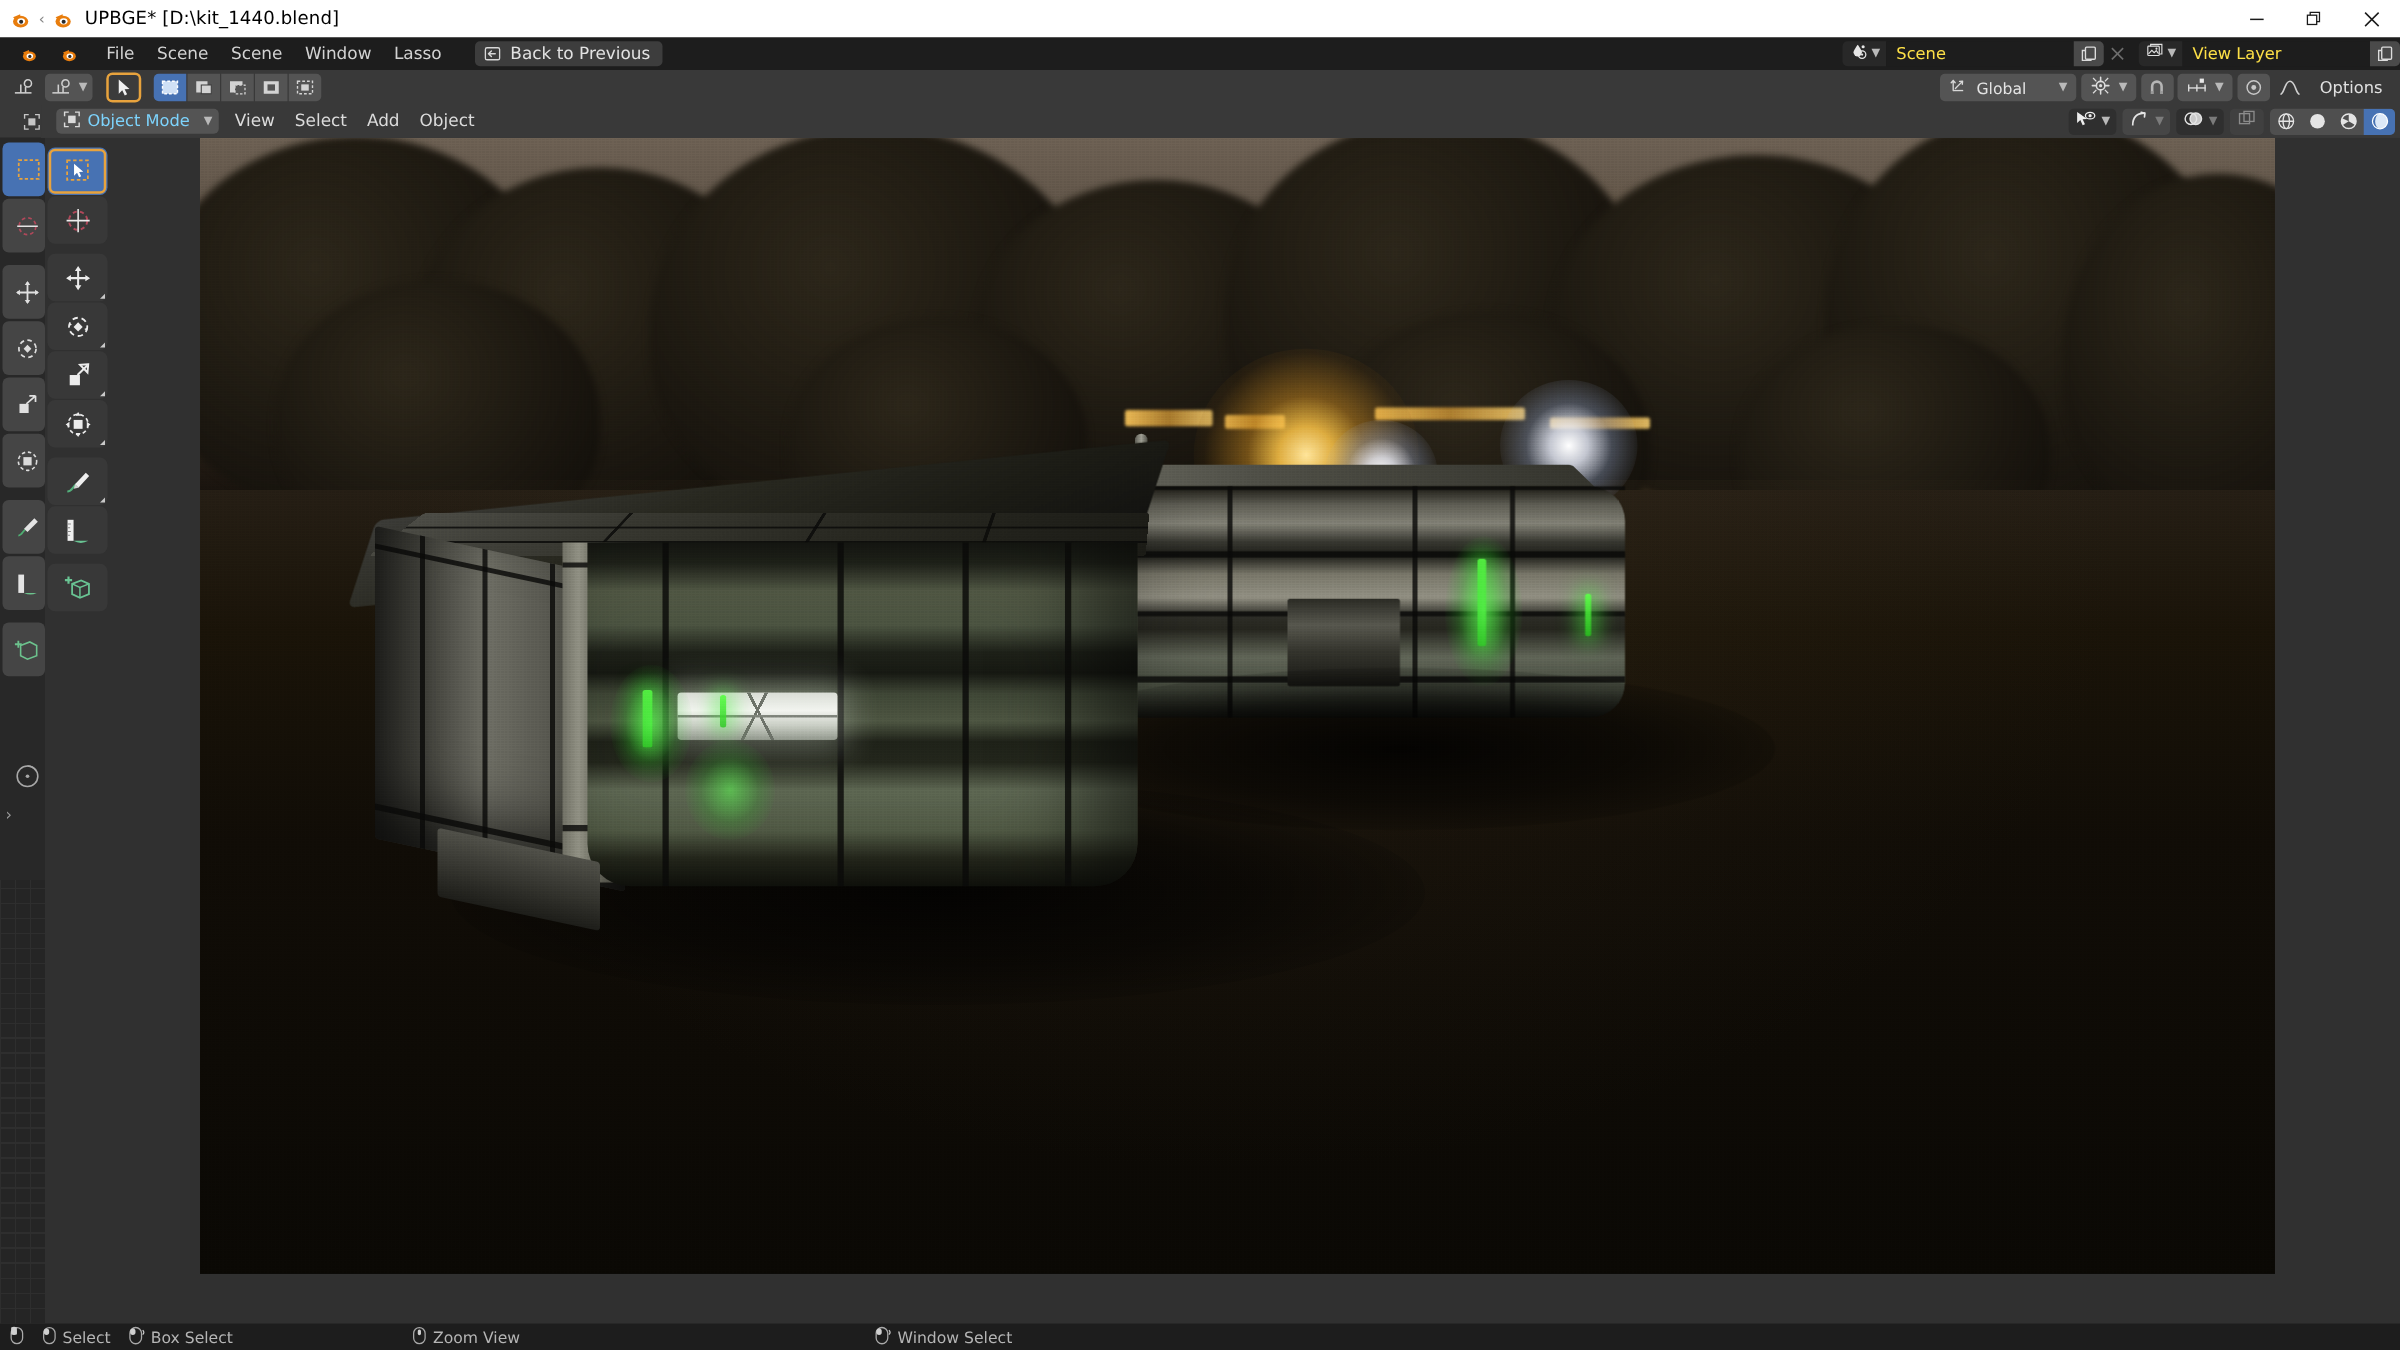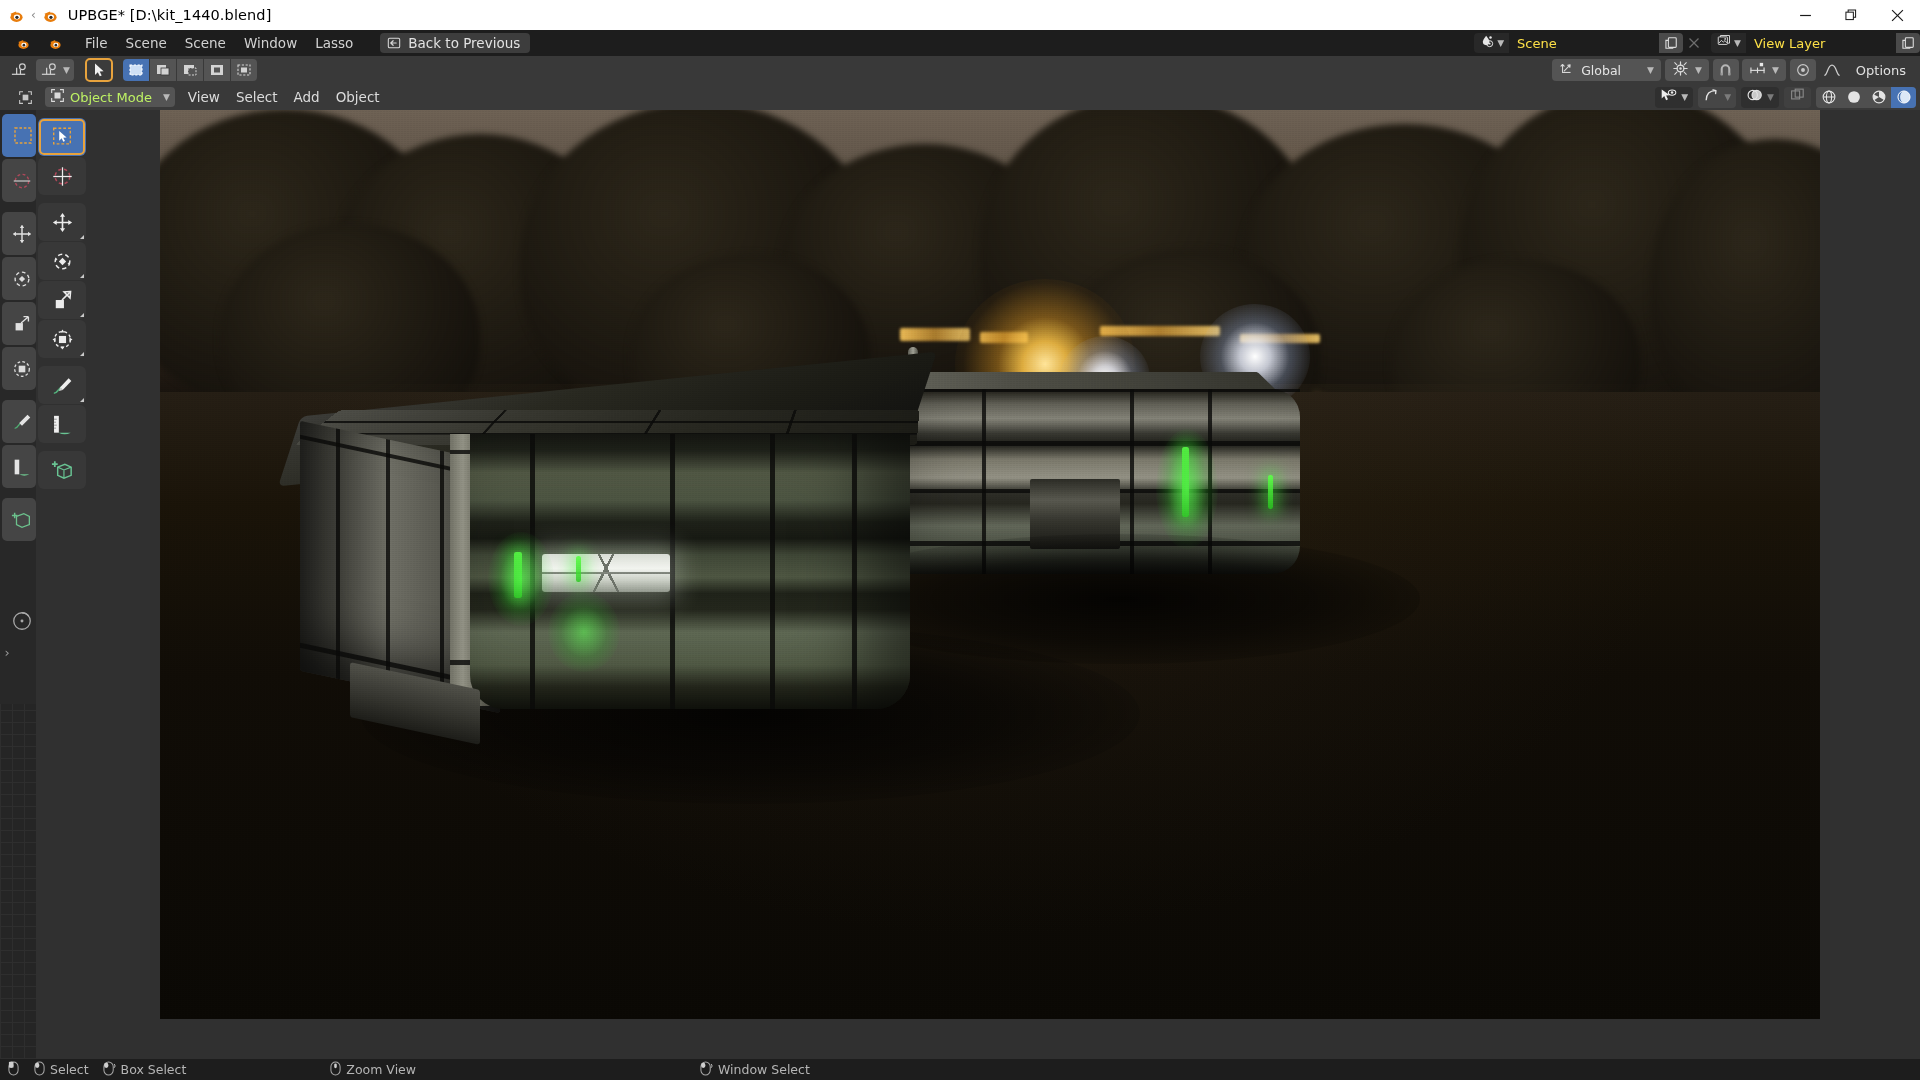--- a/index.html
+++ b/index.html
@@ -292,21 +292,21 @@
     display:flex; align-items:center; padding-left:6px; z-index: 30;
   }
   .vp-hdr-bg {
     position:absolute; left:0; top:0; width:1887px; height:26px;
     background:#393939; z-index:-1;
   }
   .mode-dd {
     height:20px; background:#545454; border-radius:4px;
     display:flex; align-items:center; gap:5px; padding:0 5px 0 5px; cursor:pointer;
   }
-  .mode-dd .lbl { font-size:13px; color:#bef264; }
+  .mode-dd .lbl { font-size:13px; color:#7dd3fc; }
   .vp-menu {
     font-size:13.5px; color:#dcdcdc; padding:3px 8px; border-radius:4px; cursor:default;
   }
   .vp-right { margin-left:auto; display:flex; align-items:center; gap:5px; padding-right:4px; }
   .vp-tog {
     height:21px; background:#2f2f2f; border-radius:4px; display:flex; align-items:center;
     gap:4px; padding:0 5px; cursor:pointer;
   }
   .vp-tog.ghost { background: rgba(255,255,255,0.07); }
   .shade-group { display:flex; align-items:center; background:#4f4f4f; border-radius:4px; overflow:hidden; }

